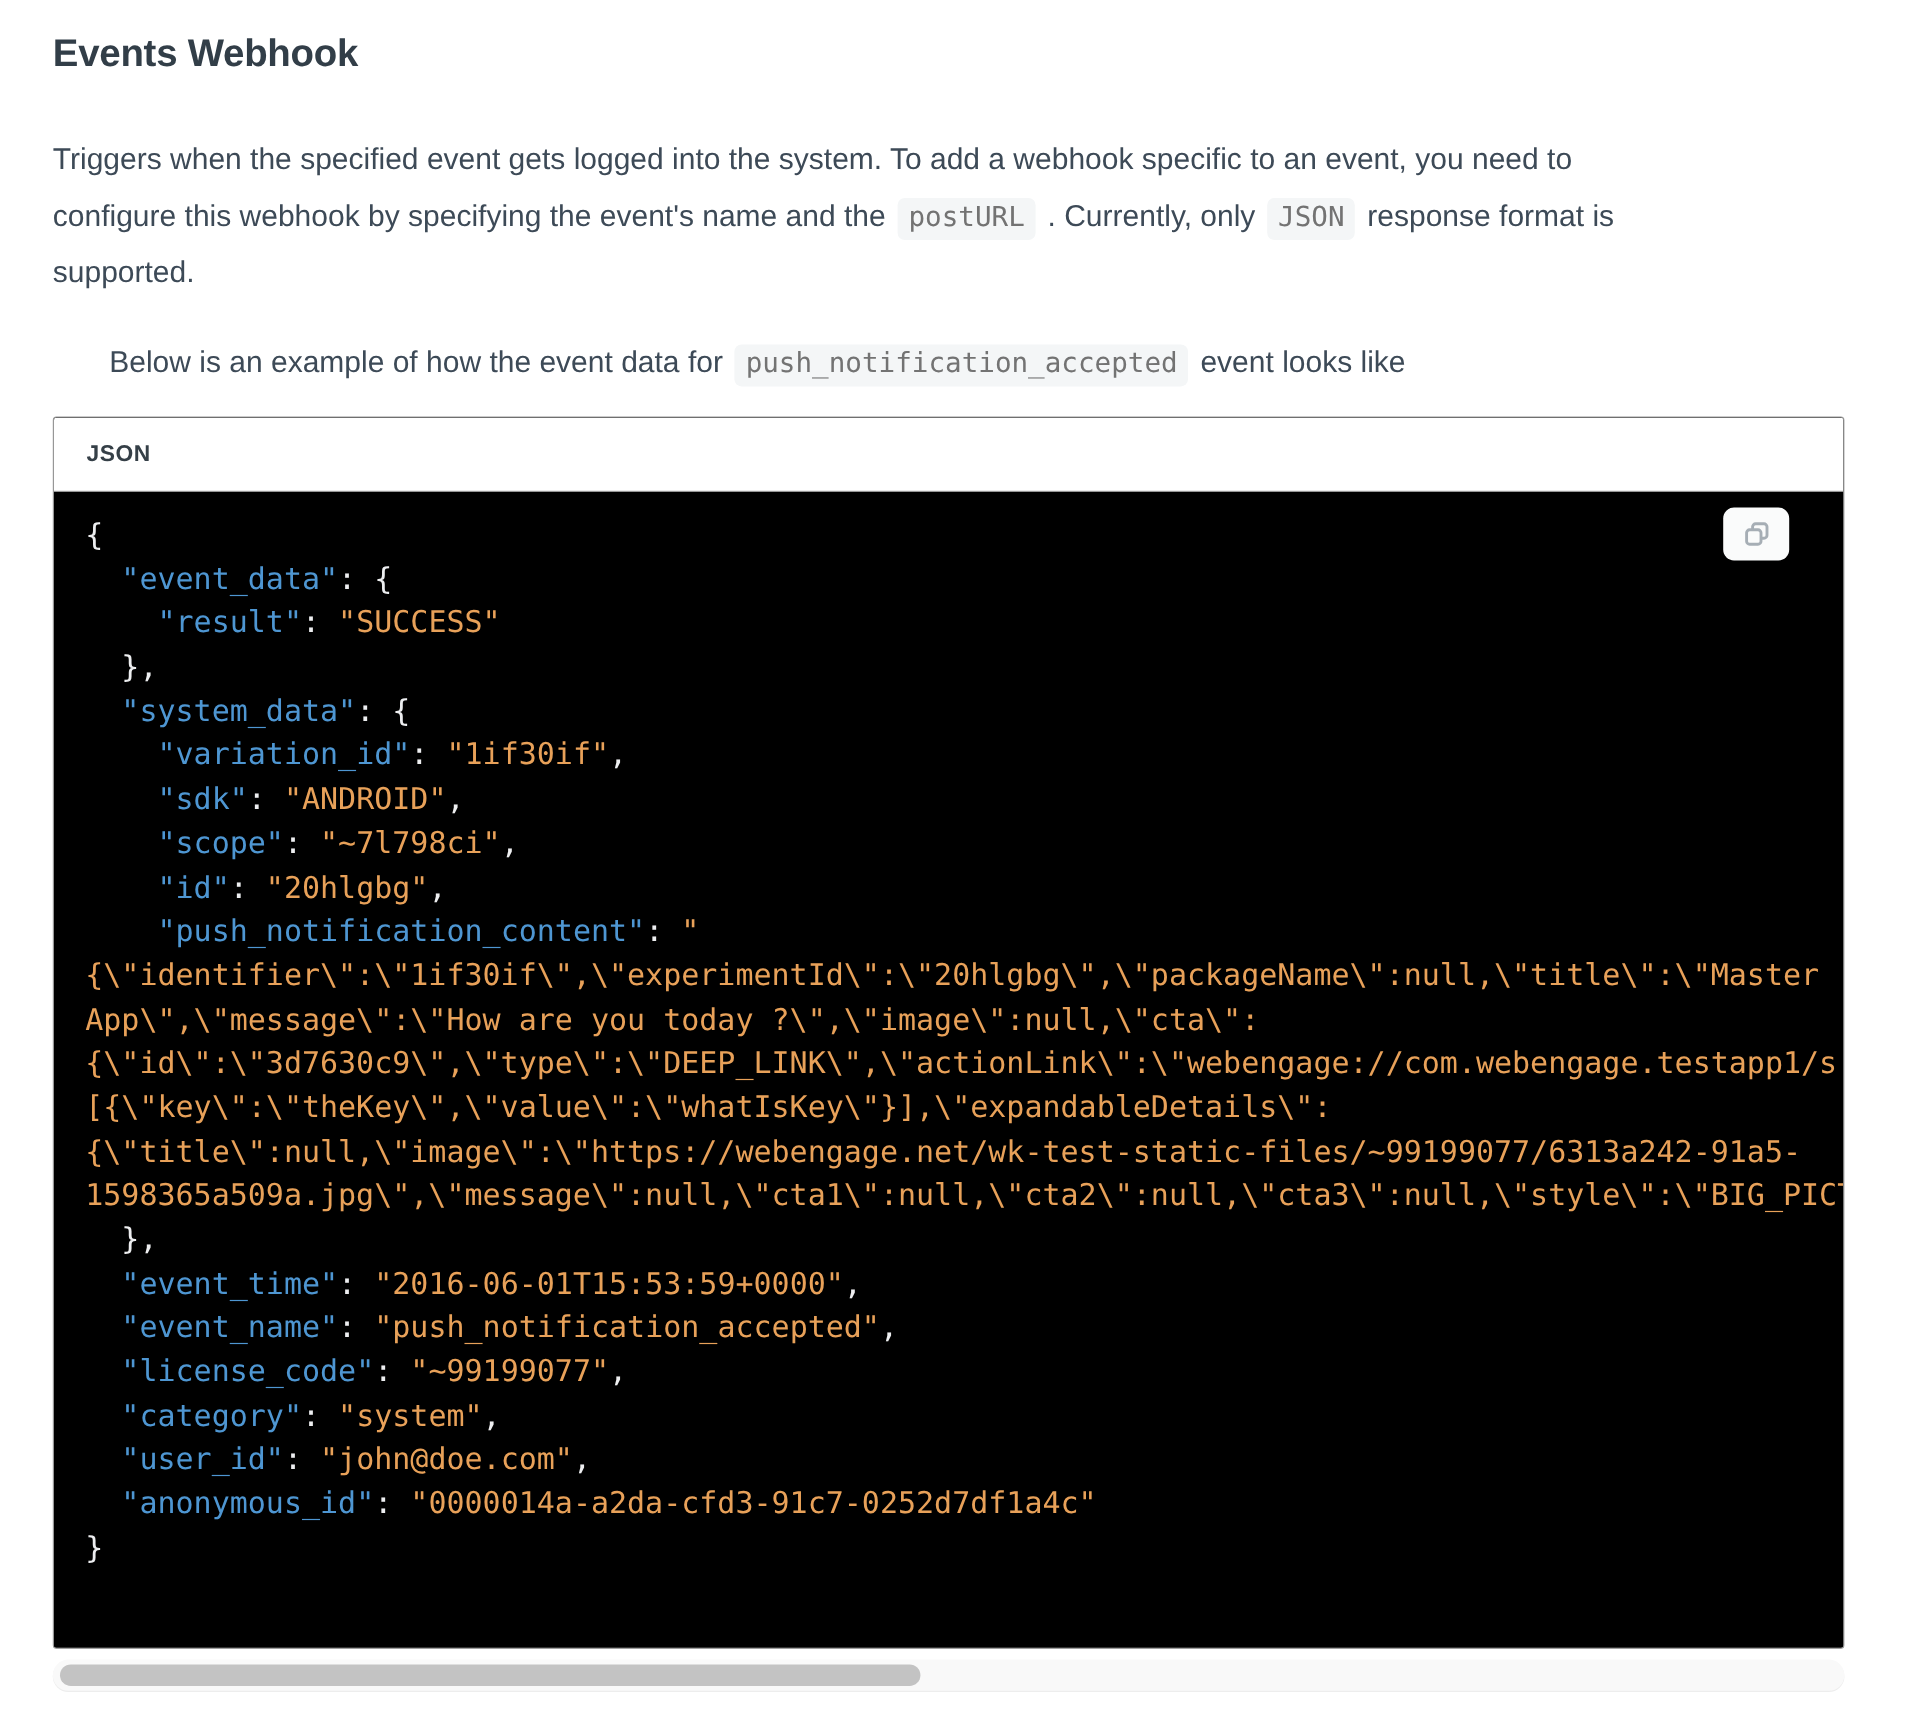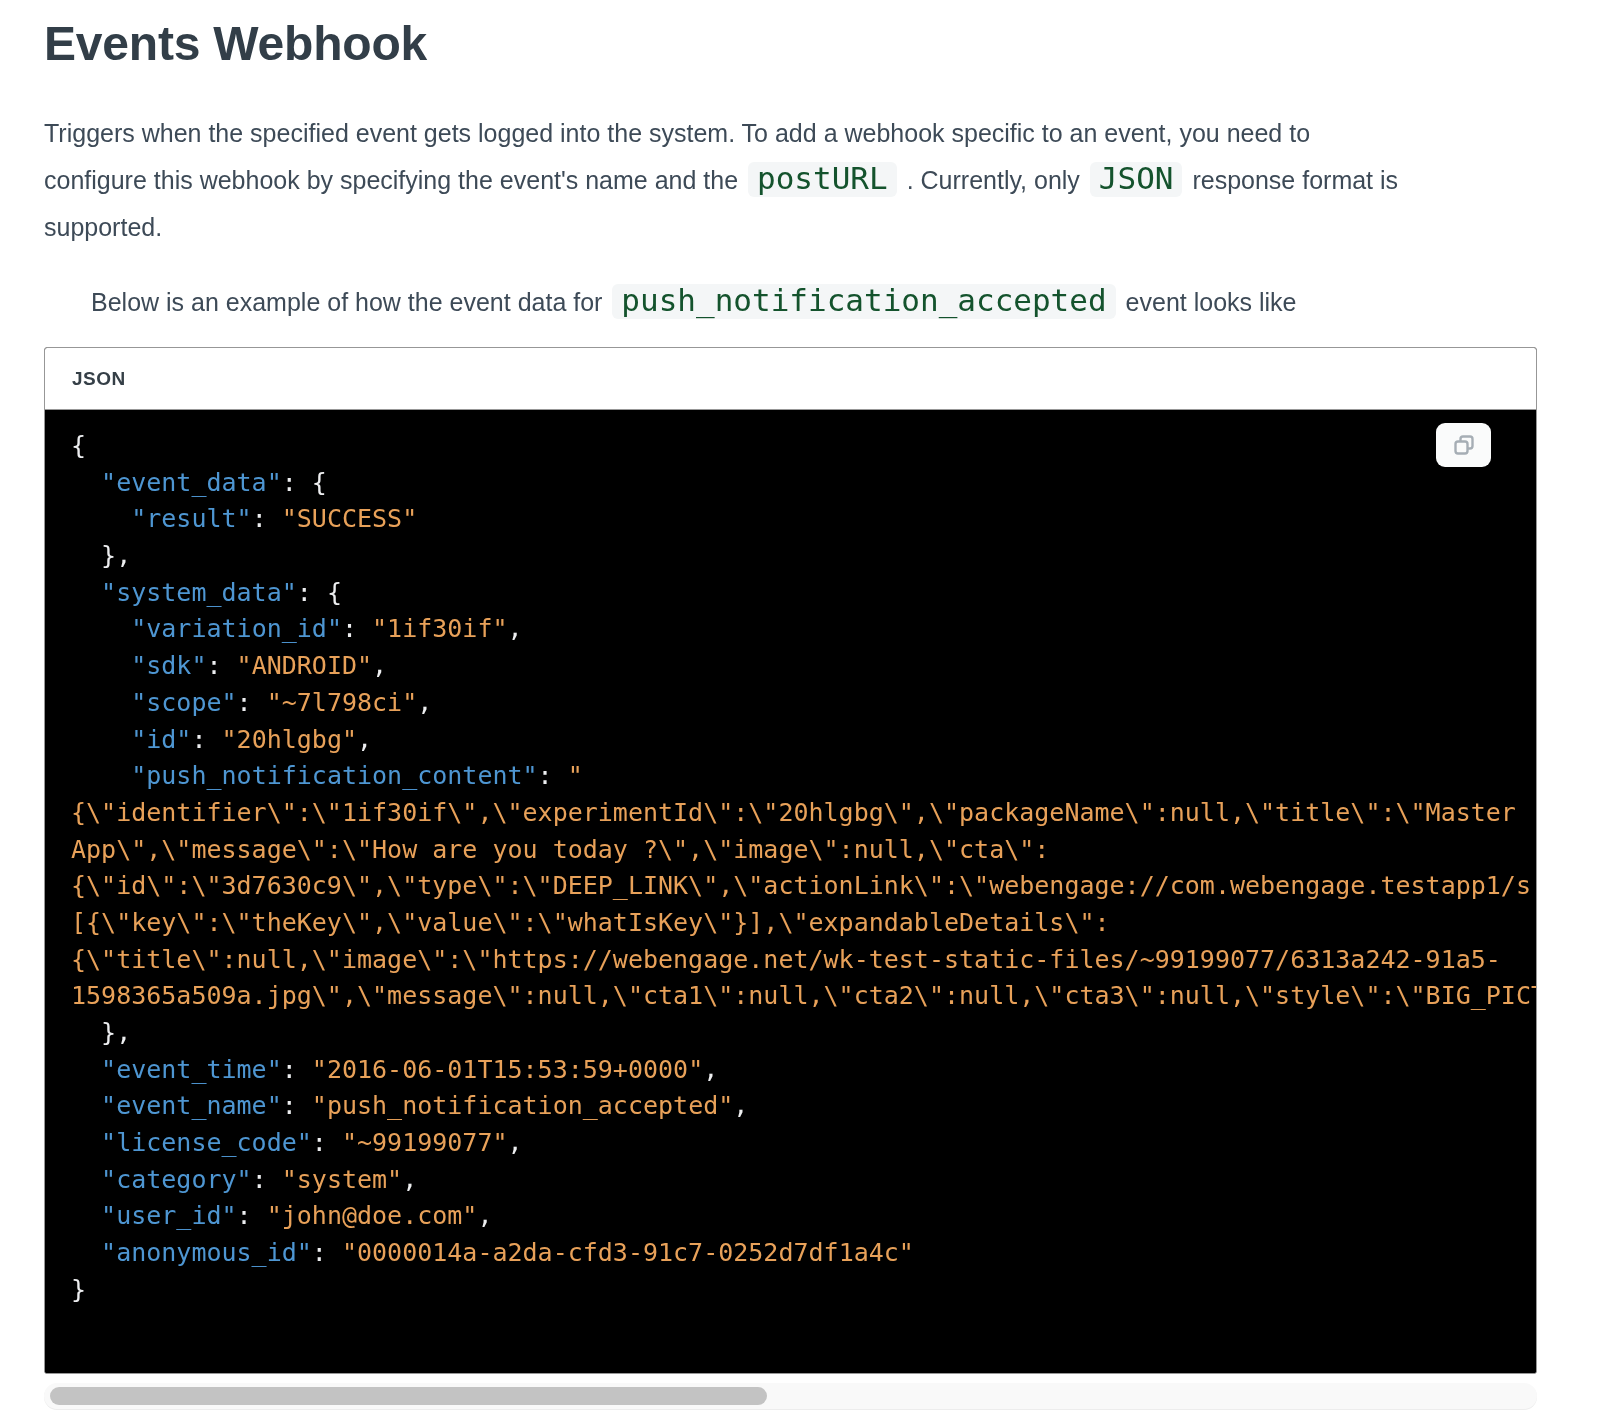--- a/index.html
+++ b/index.html
@@ -6,36 +6,36 @@
   html, body { background: #ffffff; }
   body {
     width: 1600px; height: 1426px; overflow: hidden;
     font-family: "Liberation Sans", sans-serif;
     color: #3d4a57;
   }
   .content { width: 1493px; margin-left: 44px; }
 
   h1.page-title {
     margin-top: 22px;
-    font-size: 48px; line-height: 44px; font-weight: 700;
+    font-size: 32px; line-height: 44px; font-weight: 700;
     color: #323e48; letter-spacing: -0.2px;
   }
 
   .paragraphs { margin-top: 44px; }
   .paragraph { margin: 0; }
   .paragraph + .paragraph { margin-top: 28px; margin-left: 47px; }
   .paragraph-line {
     font-size: 25px; line-height: 47px; height: 47px;
     white-space: pre; color: #3d4a57;
   }
   .chip {
     display: inline-block;
     font-family: "DejaVu Sans Mono", monospace;
-    font-size: 31px; line-height: 33px;
-    color: #14532d;
+    font-size: 23px; line-height: 33px;
+    color: #737373;
     background: var(--chip-bg, #f4f6f7);
     border-radius: 6px;
     padding: 0 9px 2px 9px;
     margin: 0 3px;
     vertical-align: baseline;
   }
 
   .code-block {
     margin-top: 21px;
     border: 1px solid #979797;

